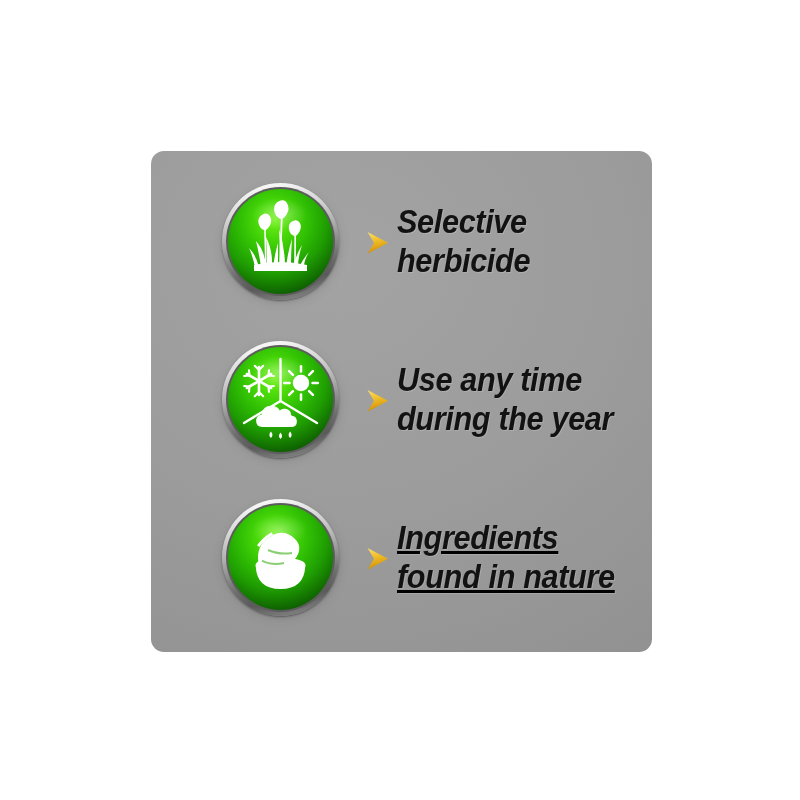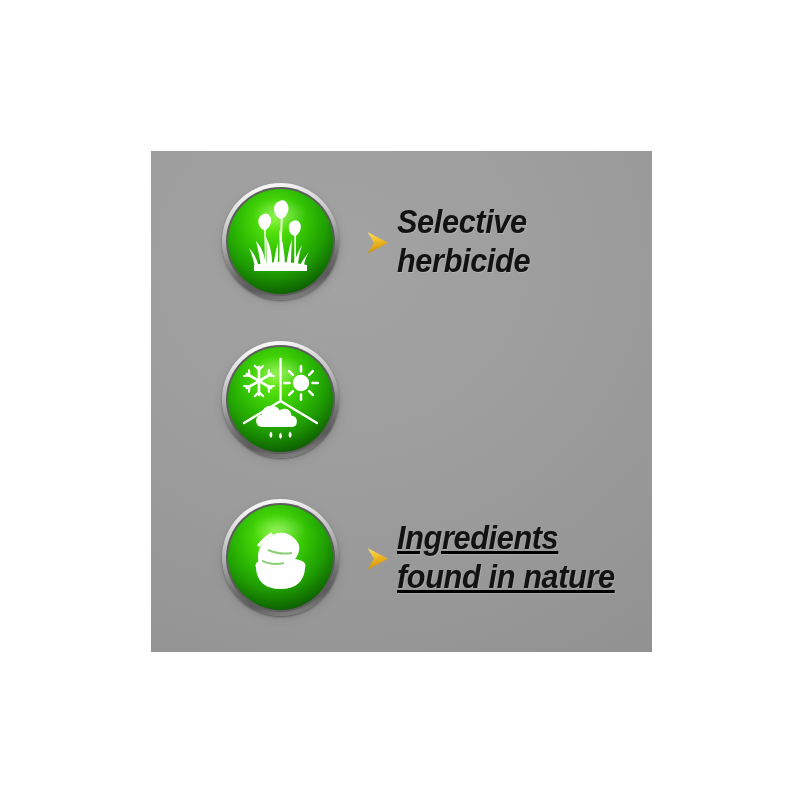--- a/index.html
+++ b/index.html
@@ -18,20 +18,21 @@
 
   
   #feature-panel {
     position: absolute;
     left: 151px;
     top: 151px;
     width: 501px;
     height: 501px;
     background:
       radial-gradient(120% 110% at 38% 22%, #a3a3a3 0%, #9c9c9c 45%, #949494 78%, #8e8e8e 100%);
+    border-radius: 13px;
   }
 
   
   .feature-row {
     position: absolute;
     left: 0;
     width: 501px;
     height: 150px;
     display: flex;
     align-items: center;
@@ -284,20 +285,37 @@
 
               <path d="M-9.6 10.5 q3.1 3.9 0 6.4 q-3.1 -2.5 0 -6.4 Z"></path>
               <path d="M0 11.6 q3.1 3.9 0 6.4 q-3.1 -2.5 0 -6.4 Z"></path>
               <path d="M9.6 10.5 q3.1 3.9 0 6.4 q-3.1 -2.5 0 -6.4 Z"></path>
             </g>
           </g>
         </svg>
       </div>
     </div>
 
+    <div class="feature-text-group">
+      <svg class="bullet-chevron" viewBox="0 0 26 28">
+        <defs>
+          <linearGradient id="goldGrad1" x1="0" y1="0" x2="0.2" y2="1">
+            <stop offset="0%" stop-color="#fbe07a"></stop>
+            <stop offset="35%" stop-color="#f5c633"></stop>
+            <stop offset="75%" stop-color="#e0a514"></stop>
+            <stop offset="100%" stop-color="#c88c06"></stop>
+          </linearGradient>
+        </defs>
+        <path d="M2.5 3.0 L23.0 13.8 L2.5 24.8 L9.0 13.8 Z" fill="url(#goldGrad1)"></path>
+      </svg>
+      <div class="feature-lines">
+        <span class="feature-line">Use any time</span>
+        <span class="feature-line">during the year</span>
+      </div>
+    </div>
   </div>
 
   <div class="feature-row" id="feature-row-2">
 
     <div class="badge-wrap">
       <div class="badge-shadow"></div>
       <div class="badge-ring"></div>
       <div class="badge-inset"></div>
       <div class="badge-face">
         <svg class="badge-icon" viewBox="0 0 105 105">

